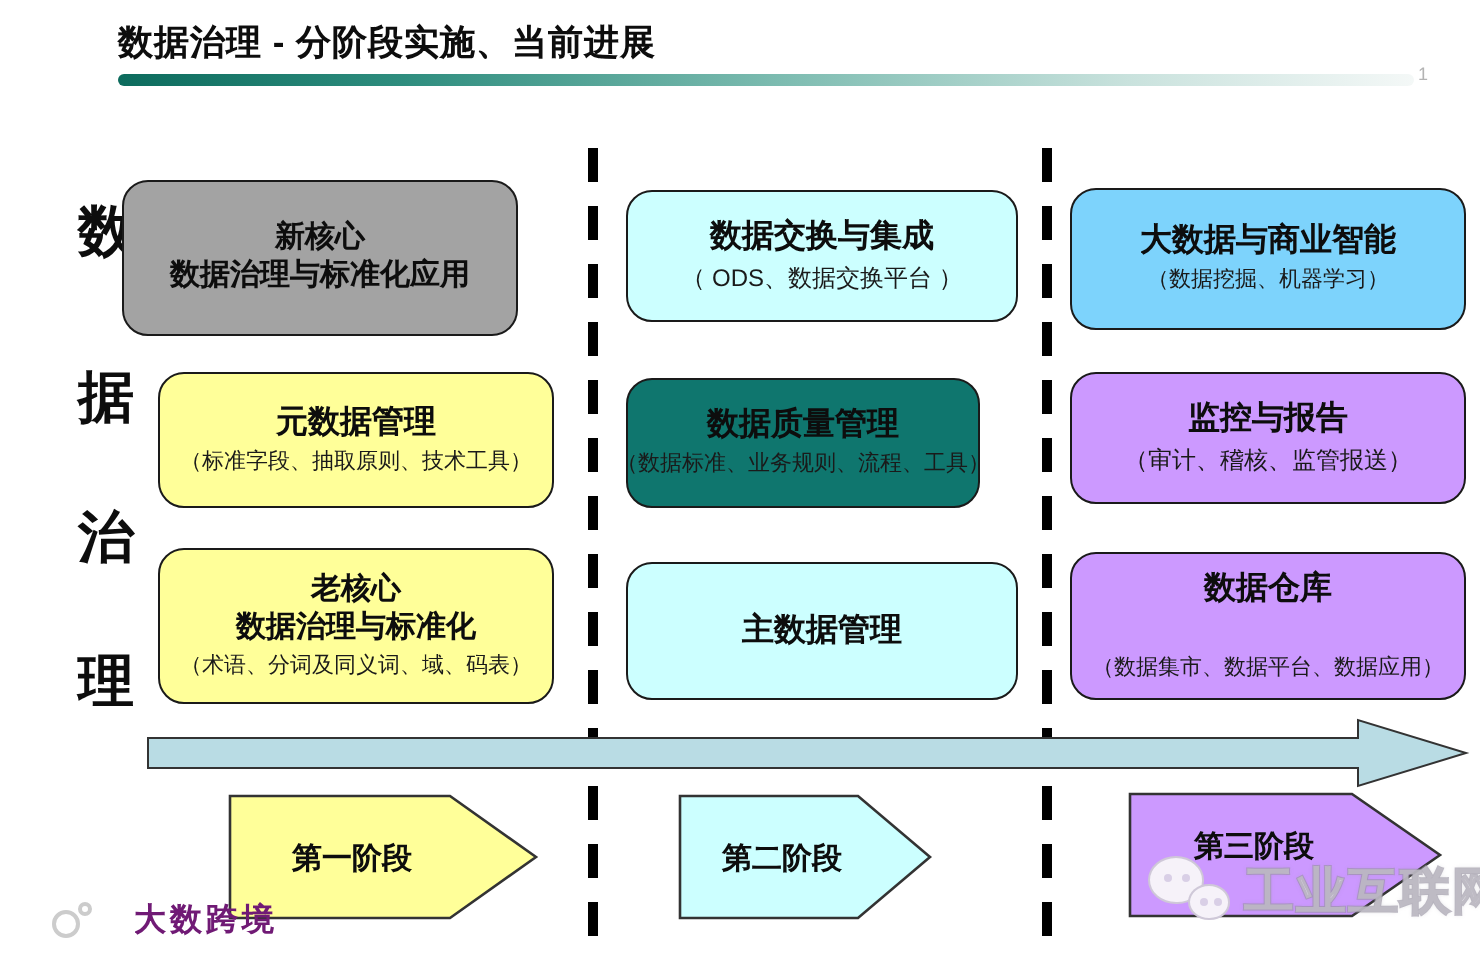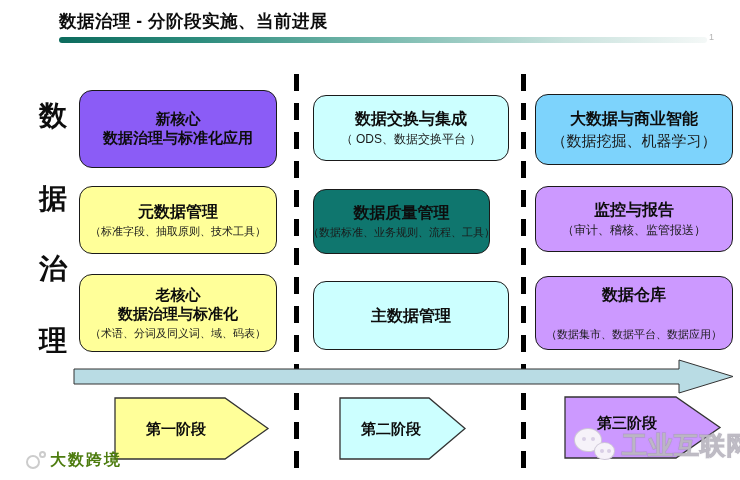--- a/index.html
+++ b/index.html
@@ -33,22 +33,22 @@
   }
   .box-sub {
     font-size:11px; color:#1a1a1a; line-height:1.2; margin-top:3px; white-space:nowrap;
   }
   .divider {
     position:absolute; top:74px; width:5px; height:396px;
     background:repeating-linear-gradient(to bottom,#000 0 17px,transparent 17px 29px);
   }
   .stage-text { font-family:"Liberation Sans","DejaVu Sans",sans-serif; font-size:15px; font-weight:bold; fill:#0d0d0d; }
   .wm-left {
-    position:absolute; left:5px; top:450px; display:flex; align-items:center; gap:4px;
-    color:#4d7c0f; font-size:16px; font-weight:bold; letter-spacing:2px;
+    position:absolute; left:5px; top:450px; display:flex; align-items:center; gap:21px;
+    color:#701a75; font-size:16px; font-weight:bold; letter-spacing:2px;
   }
   .wm-left-icon { position:relative; width:20px; height:20px; }
   .wm-left-icon .ring { position:absolute; left:0; top:4px; width:14px; height:14px; border:2.5px solid #cccccc; border-radius:50%; }
   .wm-left-icon .dot  { position:absolute; left:13px; top:0; width:7px; height:7px; border:2px solid #cccccc; border-radius:50%; }
   .wm-right {
     position:absolute; left:551px; top:424px; display:flex; align-items:center; gap:4px;
   }
   .wm-right-text {
     font-size:25px; font-weight:bold; color:rgba(255,255,255,0.82);
     -webkit-text-stroke:1px rgba(150,145,160,0.6);
@@ -72,21 +72,21 @@
 
   <div class="page-title">数据治理 - 分阶段实施、当前进展</div>
   <div class="title-rule"></div>
   <div class="page-marker">1</div>
 
   <div class="side-char" style="top:97px;">数</div>
   <div class="side-char" style="top:180px;">据</div>
   <div class="side-char" style="top:250px;">治</div>
   <div class="side-char" style="top:322px;">理</div>
 
-  <div class="box" style="left: 58px; top: 90px; width: 198px; height: 78px; background: #8b5cf6;">
+  <div class="box" style="left: 40px; top: 90px; width: 198px; height: 78px; background: #a3a3a3;">
     <div class="box-title" style="font-size:15px;">新核心
 数据治理与标准化应用</div>
   </div>
   <div class="box" style="left: 58px; top: 186px; width: 198px; height: 68px; background: rgb(255, 255, 153);">
     <div class="box-title" style="font-size:16px;">元数据管理</div>
     <div class="box-sub">（标准字段、抽取原则、技术工具）</div>
   </div>
   <div class="box" style="left: 58px; top: 274px; width: 198px; height: 78px; background: rgb(255, 255, 153);">
     <div class="box-title" style="font-size:15px;">老核心
 数据治理与标准化</div>
@@ -100,21 +100,21 @@
   <div class="box" style="left: 292px; top: 189px; width: 177px; height: 65px; background: #0f766e;">
     <div class="box-title" style="font-size:16px;">数据质量管理</div>
     <div class="box-sub">（数据标准、业务规则、流程、工具）</div>
   </div>
   <div class="box" style="left: 292px; top: 281px; width: 196px; height: 69px; background: rgb(204, 255, 255);">
     <div class="box-title" style="font-size:16px;">主数据管理</div>
   </div>
 
   <div class="box" style="left: 514px; top: 94px; width: 198px; height: 71px; background: #7dd3fc;">
     <div class="box-title" style="font-size:16px;">大数据与商业智能</div>
-    <div class="box-sub" style="font-size:15px;">（数据挖掘、机器学习）</div>
+    <div class="box-sub" style="font-size:11px;">（数据挖掘、机器学习）</div>
   </div>
   <div class="box" style="left: 514px; top: 186px; width: 198px; height: 66px; background: rgb(204, 153, 255);">
     <div class="box-title" style="font-size:16px;">监控与报告</div>
     <div class="box-sub" style="font-size:12px;">（审计、稽核、监管报送）</div>
   </div>
   <div class="box" style="left: 514px; top: 276px; width: 198px; height: 74px; background: rgb(204, 153, 255); gap: 20px;">
     <div class="box-title" style="font-size:16px;">数据仓库</div>
     <div class="box-sub">（数据集市、数据平台、数据应用）</div>
   </div>
 

